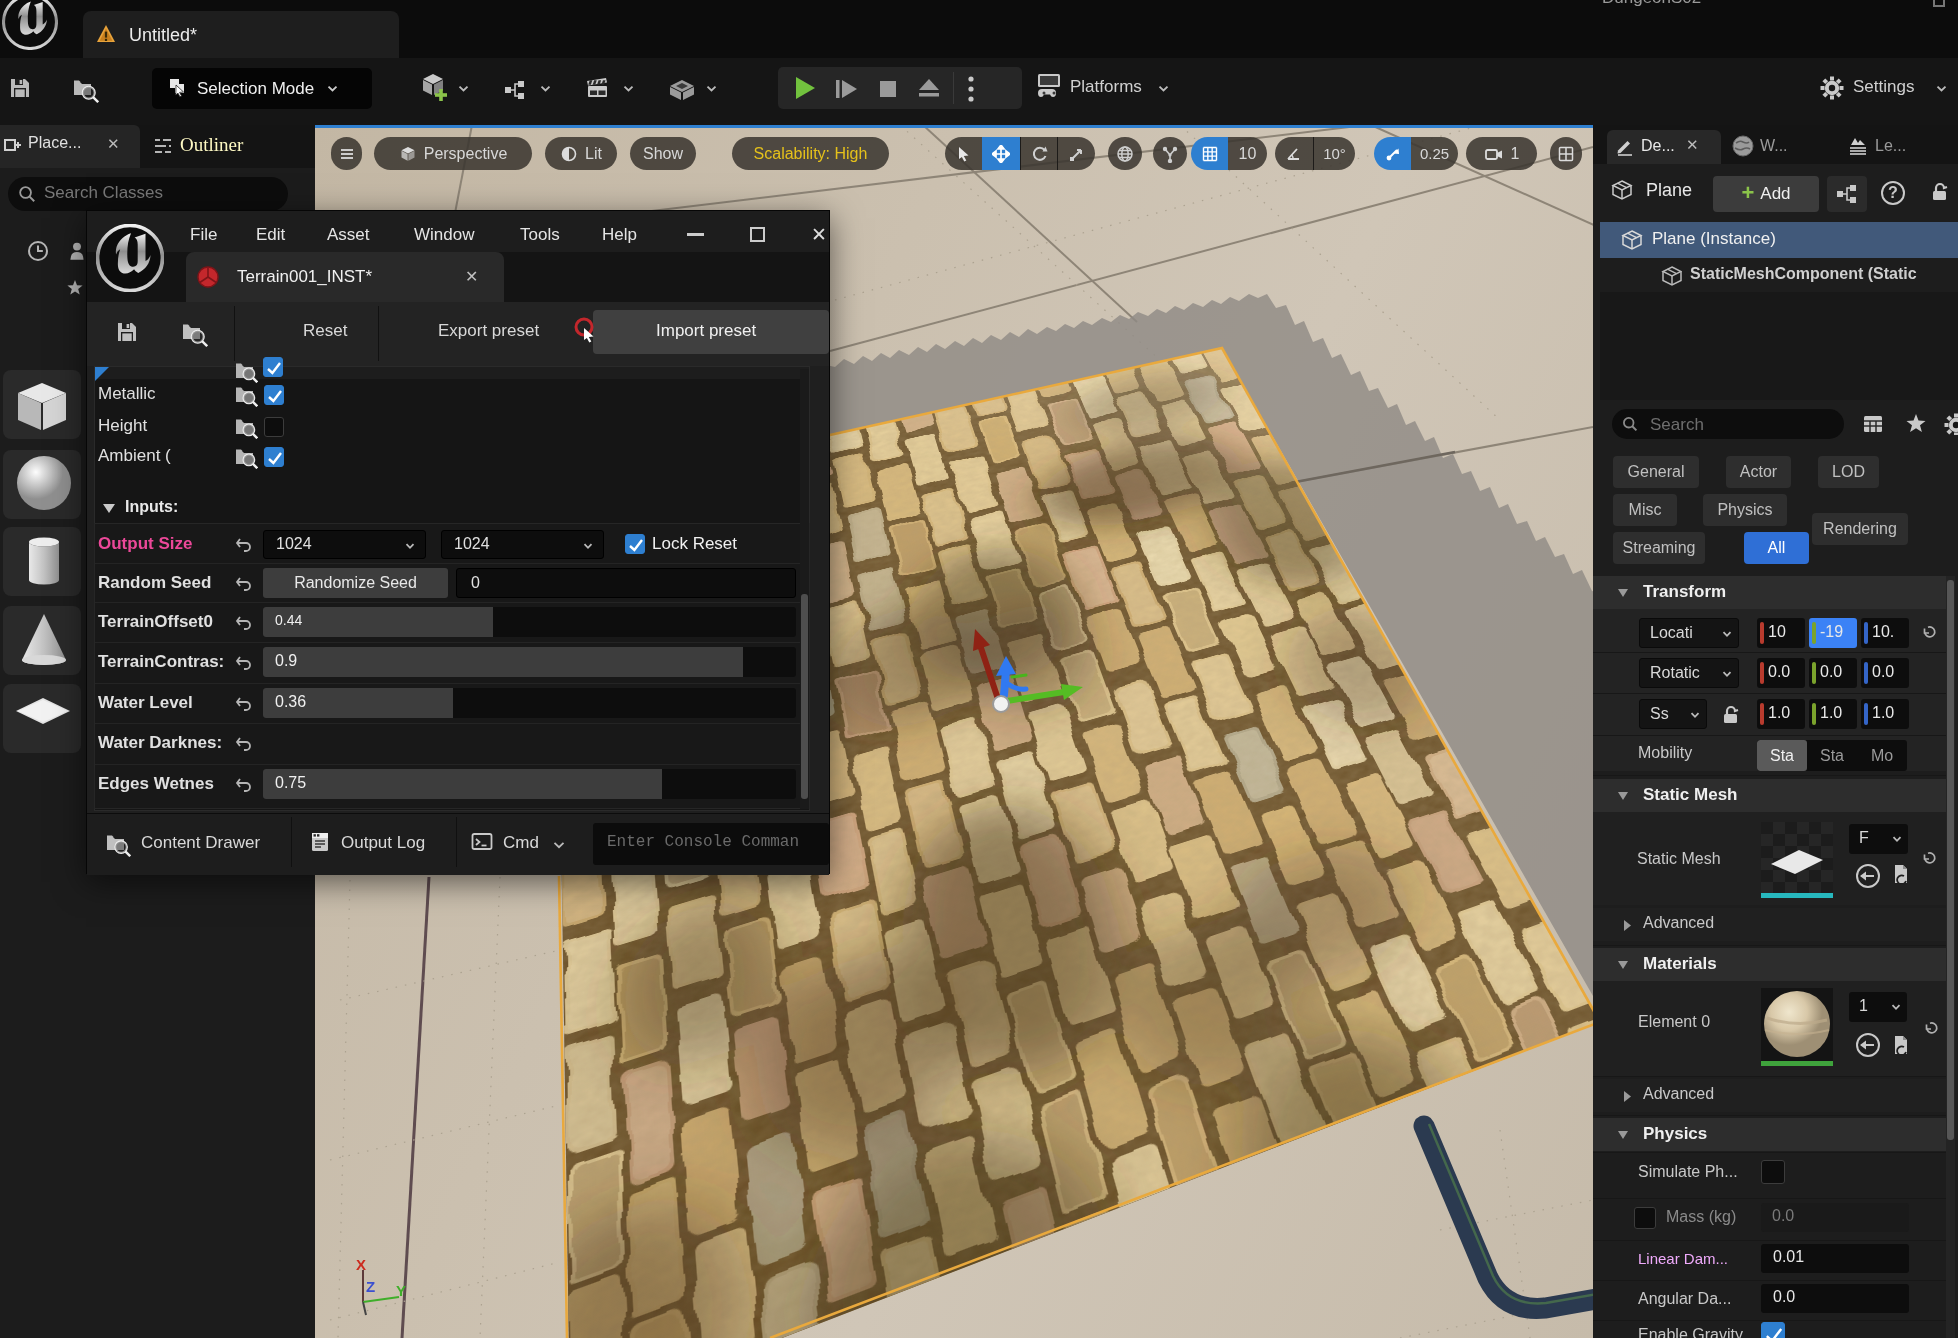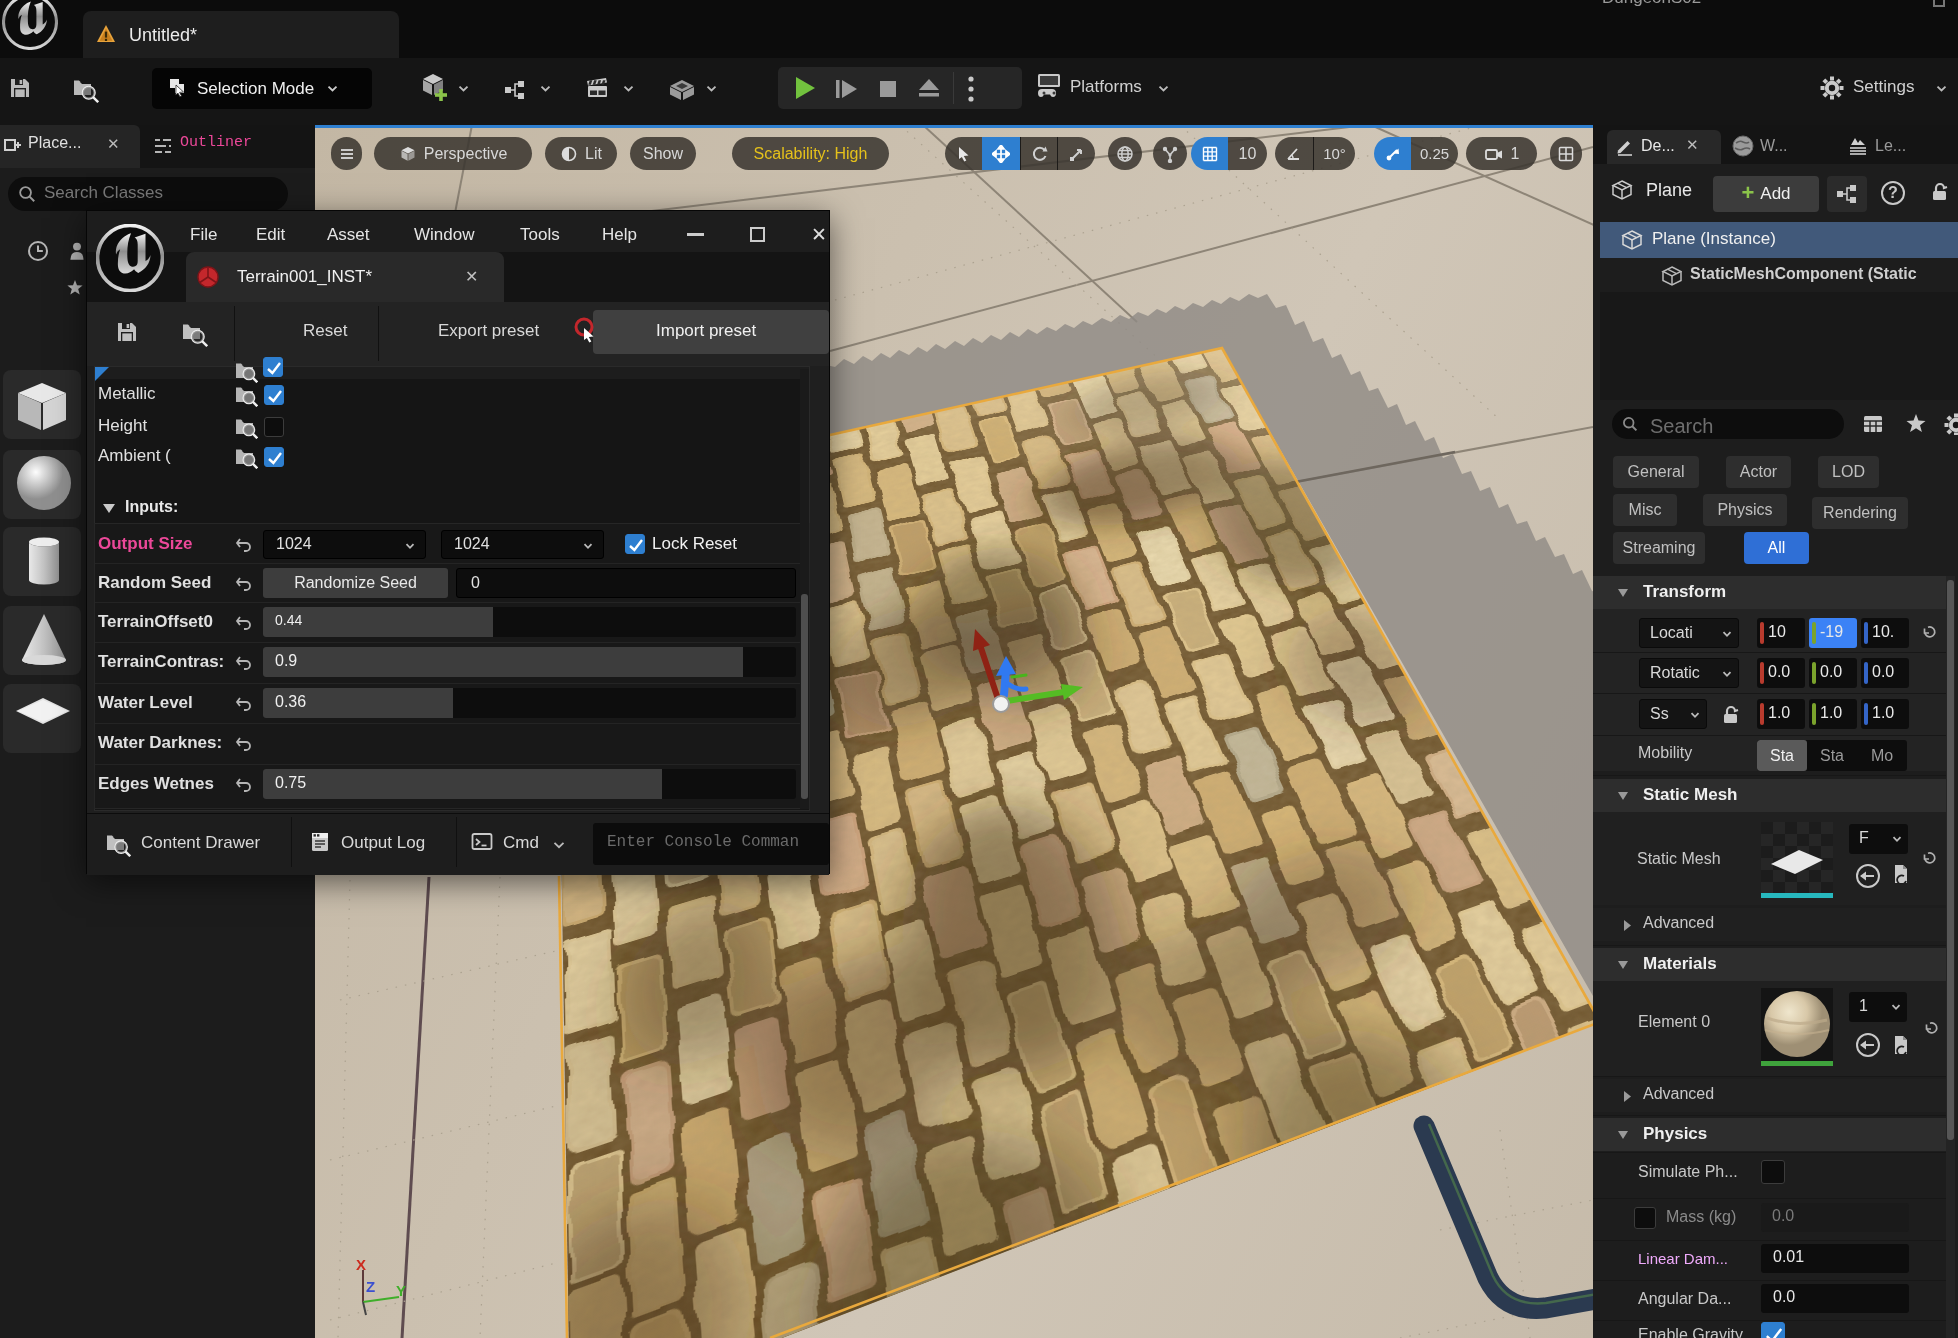--- a/index.html
+++ b/index.html
@@ -710,21 +710,21 @@
       </div>
 <div class="txt" style="left:97px;top:140px;font-size:16px;color:#cfcfcf;font-weight:bold;font-family:'Liberation Sans',sans-serif;letter-spacing:0">StaticMeshComponent (Static</div>
 <div class="abs" style="left:7px;top:167px;width:358px;height:108px;background:#181818"></div>
 <div class="abs" style="left:19px;top:284px;width:232px;height:30px;background:#0d0d0d;border-radius:15px"></div>
 <div class="icon" style="left:29px;top:291px">
         <svg width="16" height="16" viewBox="0 0 16 16" style="">
           <circle cx="6.72" cy="6.72" r="4.8" fill="none" stroke="#8a8a8a" stroke-width="1.8"></circle>
           <line x1="10.08" y1="10.08" x2="14.4" y2="14.4" stroke="#8a8a8a" stroke-width="2"></line>
         </svg>
       </div>
-<div class="txt" style="left:57px;top:290px;font-size:20px;color:#6e6e6e;font-weight:normal;font-family:'Liberation Sans',sans-serif;letter-spacing:0">Search</div>
+<div class="txt" style="left:57px;top:290px;font-size:17px;color:#6e6e6e;font-weight:normal;font-family:'Liberation Sans',sans-serif;letter-spacing:0">Search</div>
 <div class="icon" style="left:269px;top:288px">
         <svg width="22" height="22" viewBox="0 0 22 22" style="">
           <rect x="2" y="3" width="18" height="16" rx="1.5" fill="#c9c9c9"></rect>
           <g stroke="#2a2a2a" stroke-width="1.5">
             <line x1="2" y1="8" x2="20" y2="8"></line>
             <line x1="8" y1="8" x2="8" y2="19"></line>
             <line x1="14" y1="8" x2="14" y2="19"></line>
             <line x1="2" y1="13" x2="20" y2="13"></line>
           </g>
         </svg>
@@ -746,21 +746,21 @@
           <rect x="9.999999999999998" y="0.5" width="4" height="4" fill="#c9c9c9" transform="rotate(270 11.999999999999998 2.5)"></rect>
           <rect x="16.7175144212722" y="3.2824855787277967" width="4" height="4" fill="#c9c9c9" transform="rotate(315 18.7175144212722 5.282485578727797)"></rect>
           <circle cx="12" cy="12" r="3.2" fill="#161616"></circle>
         </svg>
       </div>
 <div class="abs" style="left:20px;top:331px;width:86px;height:32px;background:#2e2e2e;border-radius:4px;display:flex;align-items:center;justify-content:center;color:#c0c0c0;font-size:16px">General</div>
 <div class="abs" style="left:133px;top:331px;width:65px;height:32px;background:#2e2e2e;border-radius:4px;display:flex;align-items:center;justify-content:center;color:#c0c0c0;font-size:16px">Actor</div>
 <div class="abs" style="left:225px;top:331px;width:61px;height:32px;background:#2e2e2e;border-radius:4px;display:flex;align-items:center;justify-content:center;color:#c0c0c0;font-size:16px">LOD</div>
 <div class="abs" style="left:20px;top:369px;width:64px;height:32px;background:#2e2e2e;border-radius:4px;display:flex;align-items:center;justify-content:center;color:#c0c0c0;font-size:16px">Misc</div>
 <div class="abs" style="left:110px;top:369px;width:84px;height:32px;background:#2e2e2e;border-radius:4px;display:flex;align-items:center;justify-content:center;color:#c0c0c0;font-size:16px">Physics</div>
-<div class="abs" style="left:219px;top:372px;width:96px;height:32px;background:#2e2e2e;border-radius:4px;display:flex;align-items:center;justify-content:center;color:#c0c0c0;font-size:16px">Rendering</div>
+<div class="abs" style="left:219px;top:388px;width:96px;height:32px;background:#2e2e2e;border-radius:4px;display:flex;align-items:center;justify-content:center;color:#c0c0c0;font-size:16px">Rendering</div>
 <div class="abs" style="left:20px;top:407px;width:92px;height:32px;background:#2e2e2e;border-radius:4px;display:flex;align-items:center;justify-content:center;color:#c0c0c0;font-size:16px">Streaming</div>
 <div class="abs" style="left:151px;top:407px;width:65px;height:32px;background:#2f6fd6;border-radius:4px;display:flex;align-items:center;justify-content:center;color:#fff;font-size:16px">All</div>
 <div class="abs" style="left:0;top:451px;width:358px;height:33px;background:#2d2d2d"></div>
       <div class="icon" style="left:23px;top:461px">
         <svg width="14" height="14" viewBox="0 0 14 14" style="">
           <polygon points="2,3 12,3 7,11" fill="#9a9a9a"></polygon>
         </svg>
       </div>
       <div class="txt" style="left:50px;top:457px;font-size:17px;color:#efefef;font-weight:bold;font-family:'Liberation Sans',sans-serif;letter-spacing:0">Transform</div>
 <div class="abs" style="left:0;top:484px;width:358px;height:162px;background:#232323"></div>
@@ -1051,21 +1051,21 @@
           <g stroke="#b5b5b5" stroke-width="2">
             <line x1="3" y1="5" x2="8" y2="5"></line>
             <line x1="11" y1="5" x2="19" y2="5"></line>
             <line x1="3" y1="11" x2="14" y2="11"></line>
             <line x1="17" y1="11" x2="19" y2="11"></line>
             <line x1="3" y1="17" x2="10" y2="17"></line>
             <line x1="13" y1="17" x2="19" y2="17"></line>
           </g>
         </svg>
       </div>
-<div class="txt" style="left:180px;top:9px;font-size:15px;color:#ec4899;font-weight:normal;font-family:Liberation Mono, monospace;letter-spacing:0">Outliner</div>
+<div class="txt" style="left:180px;top:9px;font-size:19px;color:#fef9c3;font-weight:normal;font-family:Liberation Serif, serif;letter-spacing:0">Outliner</div>
 <div class="abs" style="left:8px;top:52px;width:280px;height:34px;background:#0d0d0d;border-radius:17px"></div>
 <div class="icon" style="left:18px;top:60px">
         <svg width="18" height="18" viewBox="0 0 18 18" style="">
           <circle cx="7.56" cy="7.56" r="5.3999999999999995" fill="none" stroke="#9a9a9a" stroke-width="1.8"></circle>
           <line x1="11.34" y1="11.34" x2="16.2" y2="16.2" stroke="#9a9a9a" stroke-width="2"></line>
         </svg>
       </div>
 <div class="txt" style="left:44px;top:58px;font-size:17px;color:#787878;font-weight:normal;font-family:'Liberation Sans',sans-serif;letter-spacing:0">Search Classes</div>
 <div class="icon" style="left:27px;top:115px">
         <svg width="22" height="22" viewBox="0 0 22 22" style="">

